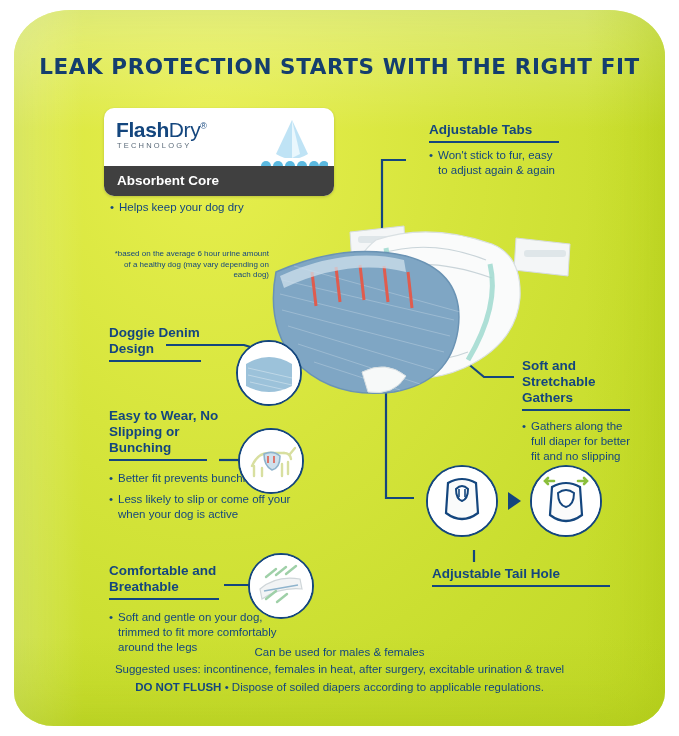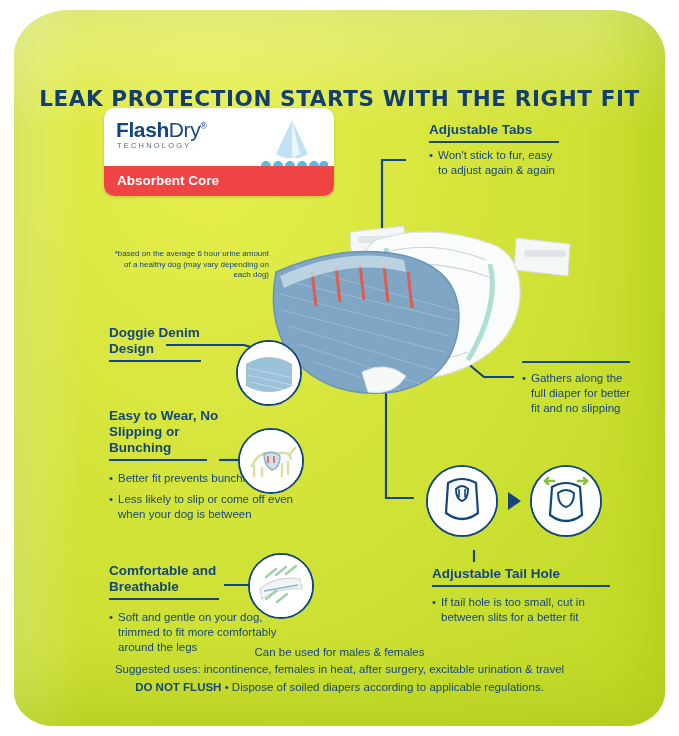--- a/index.html
+++ b/index.html
@@ -53,21 +53,20 @@
     position: absolute;
     top: 44px;
     left: 0;
     width: 100%;
     text-align: center;
     font-size: 21.5px;
     font-weight: bold;
     letter-spacing: 0.6px;
     color: #143e6e;
     font-family: "DejaVu Sans", sans-serif;
-    margin-top: 32px;
   }
 
   
   #flashdry {
     position: absolute;
     left: 90px;
     top: 98px;
     width: 230px;
     height: 88px;
     background: #ffffff;
@@ -97,21 +96,21 @@
     font-size: 7.5px;
     letter-spacing: 2.2px;
     color: #5a6a79;
   }
   #flashdry .fd-band {
     position: absolute;
     left: 0;
     bottom: 0;
     width: 100%;
     height: 30px;
-    background: #ef4444;
+    background: #404040;
   }
   #flashdry .fd-band span {
     position: absolute;
     left: 13px;
     top: 7px;
     font-size: 13.5px;
     font-weight: bold;
     color: #ffffff;
   }
   #flashdry .fd-art {
@@ -248,20 +247,21 @@
             <circle cx="68" cy="71" r="5"></circle>
         </g>
       </svg>
     </div>
     <div class="fd-band">
       <span>Absorbent Core</span>
     </div>
   </div>
 
   <ul class="bullets" style="position:absolute; left:96px; top:190px; width:185px;">
+    <li>Helps keep your dog dry</li>
   </ul>
   <div class="fineprint" style="position:absolute; left:95px; top:239px;">*based on the average 6 hour urine amount of a healthy dog (may vary depending on each dog)</div>
 
   <div style="position:absolute; left:240px; top:210px; width:340px; height:180px;">
     <svg width="340" height="180" viewBox="0 0 340 180">
 
       <g>
         <path d="M96 12 L150 6 L152 40 L98 46 Z" fill="#f4f6f7" stroke="#d6dcdf" stroke-width="1"></path>
         <rect x="104" y="16" width="42" height="7" rx="3" fill="#dfe6e9"></rect>
       </g>
@@ -329,21 +329,21 @@
           <path d="M12 40 L52 49"></path>
       </g>
     </svg>
   </div>
 
   <div class="callout" style="left:95px; top:398px; width:120px;">
     <div class="c-title">Easy to Wear, No Slipping or Bunching</div>
     <div class="c-rule" style="width:98px;"></div>
     <ul class="bullets" style="width:185px; margin-top:10px;">
       <li>Better fit prevents bunching</li>
-      <li>Less likely to slip or come off even when your dog is between</li>
+      <li>Less likely to slip or come off your when your dog is active</li>
     </ul>
   </div>
   <div class="icon-circle" style="left:224px; top:418px; width:66px; height:66px;">
     <svg width="62" height="62" viewBox="0 0 62 62">
       <rect x="0" y="0" width="62" height="62" fill="#ffffff"></rect>
       <g fill="none" stroke="#d8dfa0" stroke-width="2.4" stroke-linecap="round">
         <path d="M12 36 Q18 22 30 23 L44 23"></path>
         <path d="M44 23 q6 0 7 6"></path>
         <path d="M14 36 L14 46"></path>
           <path d="M22 38 L22 46"></path>
@@ -377,20 +377,21 @@
         <path d="M16 44 L26 36"></path>
           <path d="M27 47 L37 39"></path>
       </g>
       <g stroke="#8fb4cd" stroke-width="1.4">
         <path d="M14 36 L48 30"></path>
       </g>
     </svg>
   </div>
 
   <div class="callout" style="left:508px; top:348px; width:120px;">
+    <div class="c-title">Soft and Stretchable Gathers</div>
     <div class="c-rule" style="width:108px;"></div>
     <ul class="bullets" style="width:118px; margin-top:8px;">
       <li>Gathers along the full diaper for better fit and no slipping</li>
     </ul>
   </div>
 
   <div class="icon-circle" style="left:412px; top:455px; width:72px; height:72px;">
     <svg width="68" height="68" viewBox="0 0 68 68">
       <rect x="0" y="0" width="68" height="68" fill="#ffffff"></rect>
       <path d="M20 16 Q34 8 48 16 L50 46 Q34 58 18 46 Z" fill="#fafbfb" stroke="#14467e" stroke-width="2.2"></path>
@@ -412,23 +413,20 @@
           <path d="M46 14 L54 14"></path>
         <path d="M16 11 L13 14 L16 17"></path>
           <path d="M52 11 L55 14 L52 17"></path>
       </g>
     </svg>
   </div>
 
   <div class="callout" style="left:418px; top:556px; width:190px;">
     <div class="c-title">Adjustable Tail Hole</div>
     <div class="c-rule" style="width:178px;"></div>
-    <ul class="bullets" style="width:185px; margin-top:8px;">
-      <li>If tail hole is too small, cut in between slits for a better fit</li>
-    </ul>
   </div>
 
   <div id="bottom">
     <div class="b1">Can be used for males &amp; females</div>
     <div class="b2">Suggested uses: incontinence, females in heat, after surgery, excitable urination &amp; travel</div>
     <div class="b3">
       <b>DO NOT FLUSH</b>
       <span>•</span>
       <span>Dispose of soiled diapers according to applicable regulations.</span>
     </div>

